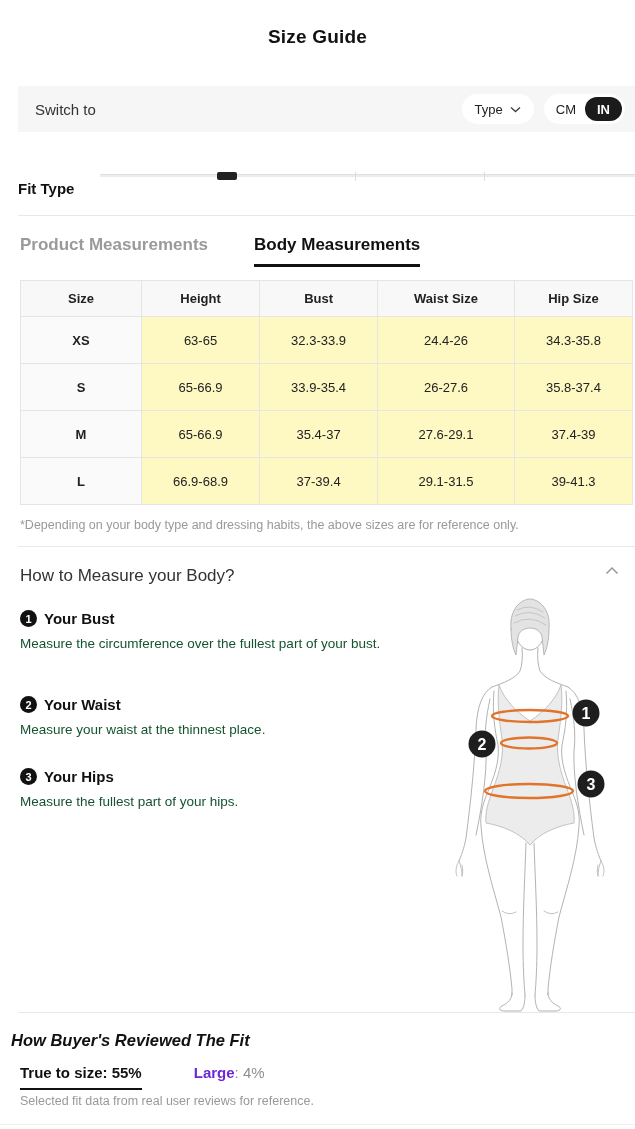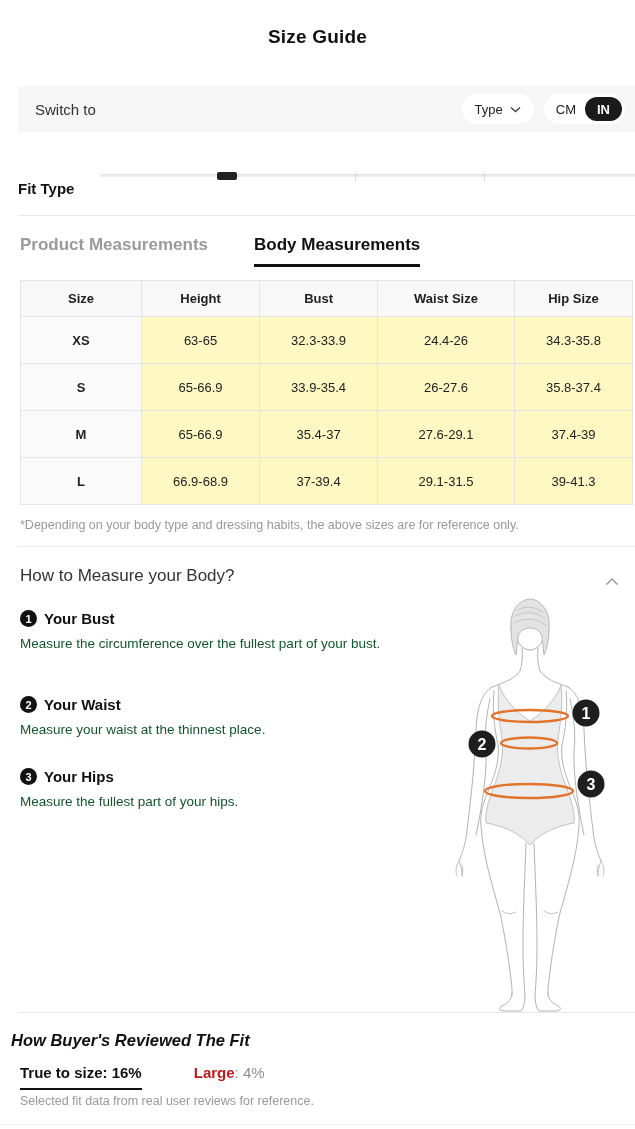--- a/index.html
+++ b/index.html
@@ -63,42 +63,42 @@
   }
   .size-table td { border:1px solid #e5e5e5; }
   .size-table .hrow td { height:36px; background:#f8f8f8; font-weight:bold; }
   .size-table .brow td { height:47px; background:#fef9c3; }
   .size-table .brow td.szcol { background:#fafafa; font-weight:bold; }
   .size-table td:nth-child(1){ width:121px; }
   .table-note { position:absolute; top:518px; left:20px; font-size:12.5px; color:#999; }
   
   .measure-head {
     position:absolute; top:566px; left:20px; right:16px;
-    display:flex; align-items:flex-end; justify-content:space-between;
+    display:flex; align-items:flex-start; justify-content:space-between;
   }
   .measure-title { font-size:17px; color:#333; }
   .collapse-btn { color:#999; cursor:pointer; display:flex; }
   .m-item { position:absolute; left:20px; width:368px; }
   .m-item-1 { top:610px; } .m-item-2 { top:696px; } .m-item-3 { top:768px; }
   .m-head { display:flex; align-items:center; gap:7px; }
   .m-num {
     width:17px; height:17px; border-radius:50%; background:#111; color:#fff;
     font-size:11px; font-weight:bold; display:flex; align-items:center;
     justify-content:center; flex:0 0 17px;
   }
   .m-title { font-size:15px; font-weight:bold; color:#111; }
   .m-desc { margin-top:8px; font-size:13.5px; line-height:17px; color:#14532d; }
   
   .figure { position:absolute; left:445px; top:595px; width:190px; height:425px; }
   
   .buyers-head { position:absolute; top:1031px; left:11px; font-size:16.5px; font-weight:bold; color:#111;font-style:italic; }
   .fit-stats { position:absolute; top:1064px; left:20px; display:flex; align-items:flex-start; gap:52px; }
   .stat-true { font-size:15px; font-weight:bold; color:#111; padding-bottom:7px; border-bottom:2.5px solid #111; cursor:pointer; }
   .stat-large { font-size:15px; color:#8f8f8f; cursor:pointer; }
-  .stat-large .lbl { font-weight:bold; color:#b91c1c; }
+  .stat-large .lbl { font-weight:bold; color:#6d28d9; }
   .buyers-note { position:absolute; top:1094px; left:20px; font-size:12.5px; color:#999; }
 </style>
 </head>
 <body>
 
 <div class="page">
 
   <div class="page-title">Size Guide</div>
 
   <div class="switch-bar">
@@ -260,21 +260,21 @@
         <text x="146" y="194.5">3</text>
       </g>
     </svg>
   </div>
 
   <div class="divider div-3"></div>
 
   <div class="buyers-head">How Buyer's Reviewed The Fit</div>
 
   <div class="fit-stats">
-    <div class="stat-true">True to size: 16%</div>
+    <div class="stat-true">True to size: 55%</div>
     <div class="stat-large"><span class="lbl">Large</span><span>: 4%</span></div>
   </div>
 
   <div class="buyers-note">Selected fit data from real user reviews for reference.</div>
 
   <div class="divider div-bottom"></div>
 
 </div>
 
 </body></html>

